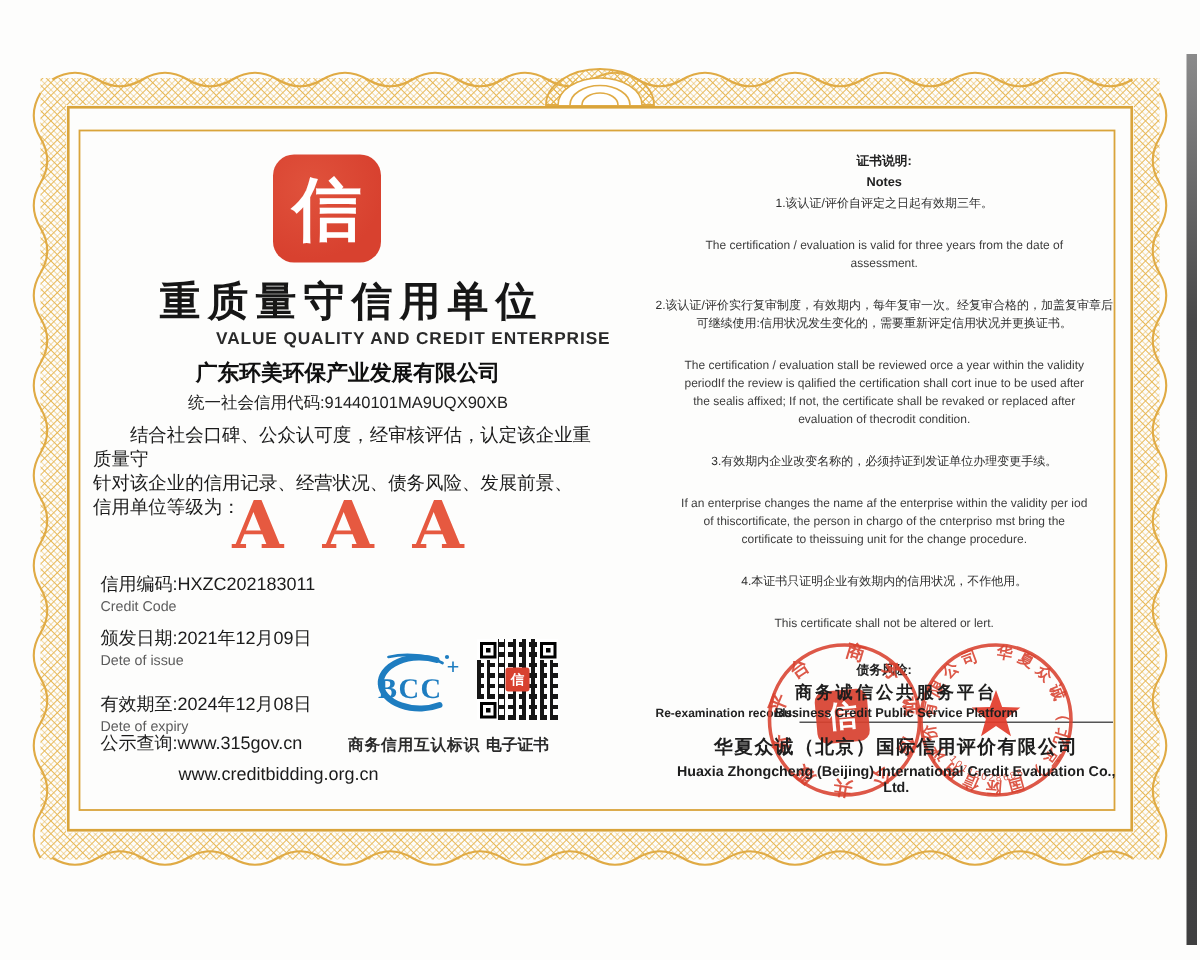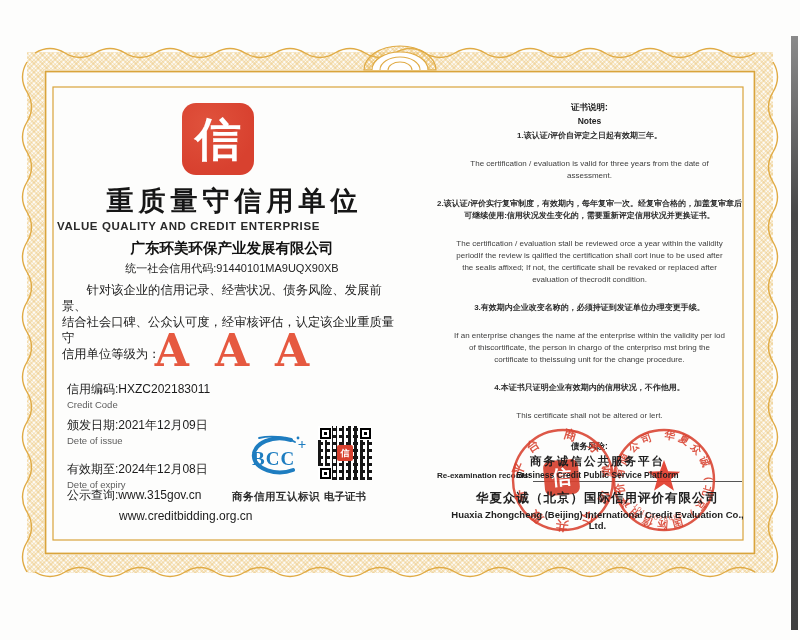--- a/index.html
+++ b/index.html
@@ -14,21 +14,21 @@
              background:linear-gradient(180deg,#8a8a8a,#474747 30%,#3f3f3f);}
   
   .seal-top{position:absolute;left:182px;top:103px;width:72px;height:72px;border-radius:14px;
             background:radial-gradient(circle at 35% 30%, #E0523C, var(--seal-red) 70%);
             display:flex;align-items:center;justify-content:center;}
   .seal-top span{color:#fff;font-family:"DejaVu Serif","Liberation Serif",serif;
                  font-size:46px;font-weight:bold;line-height:1;}
   .title-cn{position:absolute;left:57px;top:183px;width:350px;text-align:center;
             font-family:"DejaVu Serif","Liberation Serif",serif;font-weight:bold;
             font-size:27px;letter-spacing:5px;text-indent:5px;color:#161616;}
-  .title-en{position:absolute;left:57px;top:220px;width:350px;text-align:left;
+  .title-en{position:absolute;left:57px;top:220px;width:350px;text-align:right;
             font-size:11.5px;font-weight:600;letter-spacing:0.6px;color:#2a2a2a;}
   .company{position:absolute;left:57px;top:239px;width:350px;text-align:center;
            font-size:14.5px;font-weight:700;color:#101010;}
   .uscc{position:absolute;left:57px;top:261px;width:350px;text-align:center;
         font-size:11px;color:#222;}
   .body-par{position:absolute;left:62px;top:282px;width:340px;font-size:12.3px;
             line-height:16px;color:#1b1b1b;}
   .body-par div:first-child{text-indent:2em;}
   .rating{position:absolute;left:57px;top:325px;width:350px;text-align:center;
           font-family:"DejaVu Serif","Liberation Serif",serif;font-weight:bold;
@@ -56,21 +56,21 @@
   .qr-stamp{position:absolute;left:19px;top:19px;width:16px;height:16px;border-radius:2px;
             background:var(--seal-red);color:#fff;font-size:9px;line-height:16px;
             text-align:center;font-weight:bold;}
   .qr-label{position:absolute;left:318px;top:490px;width:54px;text-align:center;
             font-size:10.5px;font-weight:700;color:#2b2b2b;}
   
   .notes{position:absolute;left:437px;top:101px;width:305px;font-size:8px;line-height:12px;color:#3d3d3d;text-align:center;}
   .nh{font-weight:700;color:#222;font-size:8.5px;}
   .nh.en{margin-top:2px;margin-bottom:3px;}
   .note-item{margin-bottom:4px;}
-  .ncn{margin:0 0 2px 0;color:#2e2e2e;font-weight:bold;}
+  .ncn{margin:0 0 2px 0;color:#2e2e2e;}
   .nen{margin:16px;}
   .reexam-cn{margin-top:18px;font-weight:700;color:#222;font-size:8.5px;}
   .reexam-row{margin-top:18px;display:flex;align-items:flex-end;font-weight:700;color:#222;}
   .uline{flex:1;border-bottom:1px solid #555;height:9px;margin-left:2px;}
   
   .seals-svg{position:absolute;left:500px;top:418px;}
   .stamp-sq{position:absolute;left:544px;top:460px;width:35px;height:35px;border-radius:7px;
             background:var(--seal-red);opacity:.92;transform:rotate(-5deg);z-index:3;
             color:#fff;font-size:20px;font-weight:bold;display:flex;align-items:center;
             justify-content:center;font-family:"DejaVu Serif","Liberation Serif",serif;}
@@ -111,22 +111,22 @@
   <div class="seal-top">
     <span>信</span>
   </div>
 
   <div class="title-cn">重质量守信用单位</div>
   <div class="title-en">VALUE QUALITY AND CREDIT ENTERPRISE</div>
   <div class="company">广东环美环保产业发展有限公司</div>
   <div class="uscc">统一社会信用代码:91440101MA9UQX90XB</div>
 
   <div class="body-par">
+    <div>结合社会口碑、公众认可度，经审核评估，认定该企业重质量守</div>
     <div>针对该企业的信用记录、经营状况、债务风险、发展前景、</div>
-    <div>结合社会口碑、公众认可度，经审核评估，认定该企业重质量守</div>
     <div>信用单位等级为：</div>
   </div>
 
   <div class="rating">AAA</div>
 
   <div class="field" style="top:381px">
     <div class="f-cn">信用编码:HXZC202183011</div>
     <div class="f-en">Credit Code</div>
   </div>
   <div class="field" style="top:417px">

